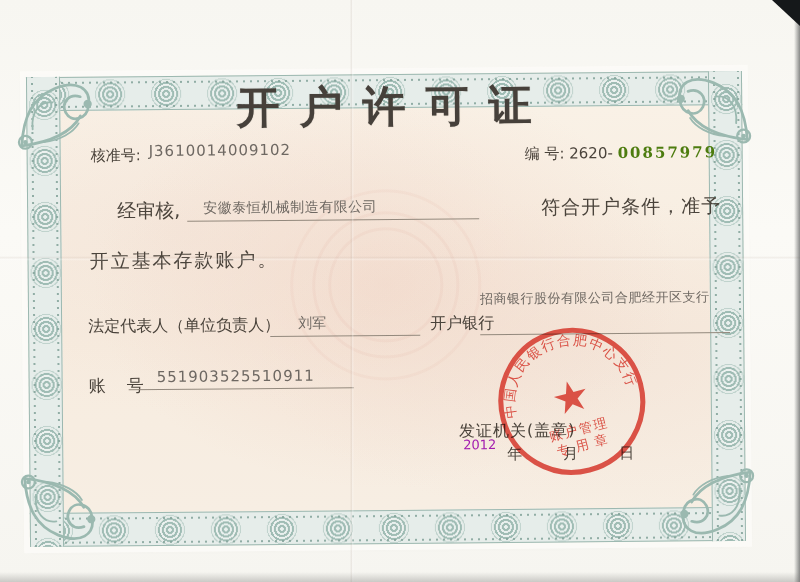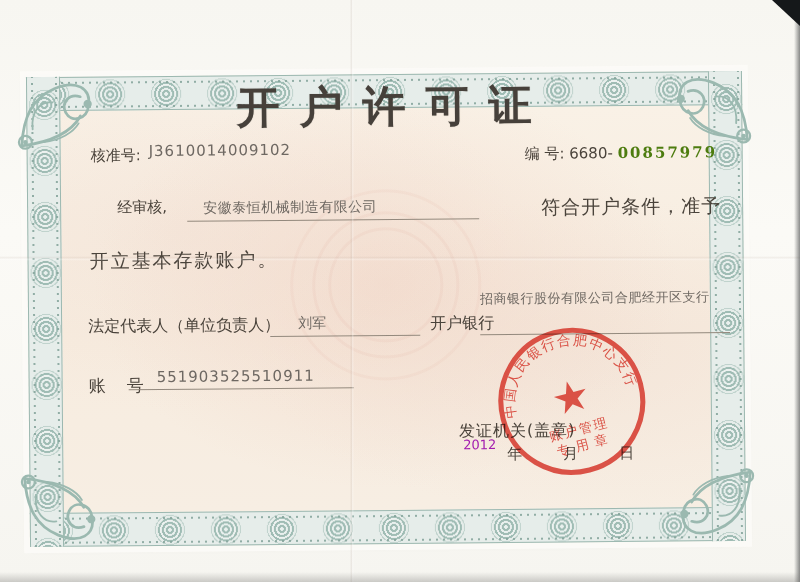--- a/index.html
+++ b/index.html
@@ -79,21 +79,21 @@
     font-size:43px; font-weight:bold; letter-spacing:20px; padding-left:20px;
     color:#46403a; text-shadow:0 0 1px rgba(70,64,58,.4);
   }
   .label { color:#4a433b; }
   .typed { color:#6e6862; font-family:"DejaVu Sans","Liberation Sans",sans-serif; }
   .ul { border-bottom:1px solid #93897d; position:absolute; }
   .row-approval { position:absolute; left:64px; top:70px; font-size:15px; }
   .approval-value { position:absolute; left:122px; top:66px; font-size:15px; letter-spacing:1px; }
   .row-serial { position:absolute; left:498px; top:72px; font-size:15px; white-space:nowrap; }
   .serial-red { color:#4d7c0f; letter-spacing:2px; font-family:"DejaVu Serif","Liberation Serif",serif; font-weight:bold; }
-  .body-prefix { position:absolute; left:90px; top:122px; font-size:15px; }
+  .body-prefix { position:absolute; left:90px; top:122px; font-size:19px; }
   .company-box { left:160px; top:118px; width:292px; height:28px; padding-left:16px; font-size:14px; letter-spacing:.5px; line-height:28px; }
   .body-suffix { position:absolute; left:514px; top:122px; font-size:19px; letter-spacing:1px; }
   .body-line2 { position:absolute; left:62px; top:172px; font-size:19px; letter-spacing:2px; }
   .rep-label { position:absolute; left:60px; top:240px; font-size:16px; }
   .rep-box { left:242px; top:236px; width:150px; height:26px; padding-left:28px; font-size:14px; line-height:24px; }
   .bank-label { position:absolute; left:402px; top:240px; font-size:16px; }
   .bank-text { position:absolute; left:452px; top:218px; width:262px; font-size:13px; line-height:1.3; letter-spacing:.5px; }
   .bank-ul { left:452px; top:236px; width:250px; height:26px; }
   .acct-label { position:absolute; left:60px; top:298px; font-size:17px; letter-spacing:2px;text-align:center; }
   .acct-box { left:100px; top:290px; width:225px; height:24px; padding-left:28px; font-size:15px; letter-spacing:1px; line-height:22px; }
@@ -146,21 +146,21 @@
         <use href="#flourish"></use>
       </svg></div>
 
   <div class="content">
     <div class="title">开户许可证</div>
 
     <div class="row-approval label">核准号:</div>
     <div class="approval-value typed">J3610014009102</div>
 
     <div class="row-serial">
-      <span class="label">编 号: 6680-</span>
+      <span class="label">编 号: 2620-</span>
       <span class="serial-red">00857979</span>
     </div>
 
     <div class="body-prefix label">经审核,</div>
     <div class="ul company-box typed">安徽泰恒机械制造有限公司</div>
     <div class="body-suffix label">符合开户条件，准予</div>
     <div class="body-line2 label">开立基本存款账户。</div>
 
     <div class="rep-label label">法定代表人（单位负责人）</div>
     <div class="ul rep-box typed">刘军</div>

